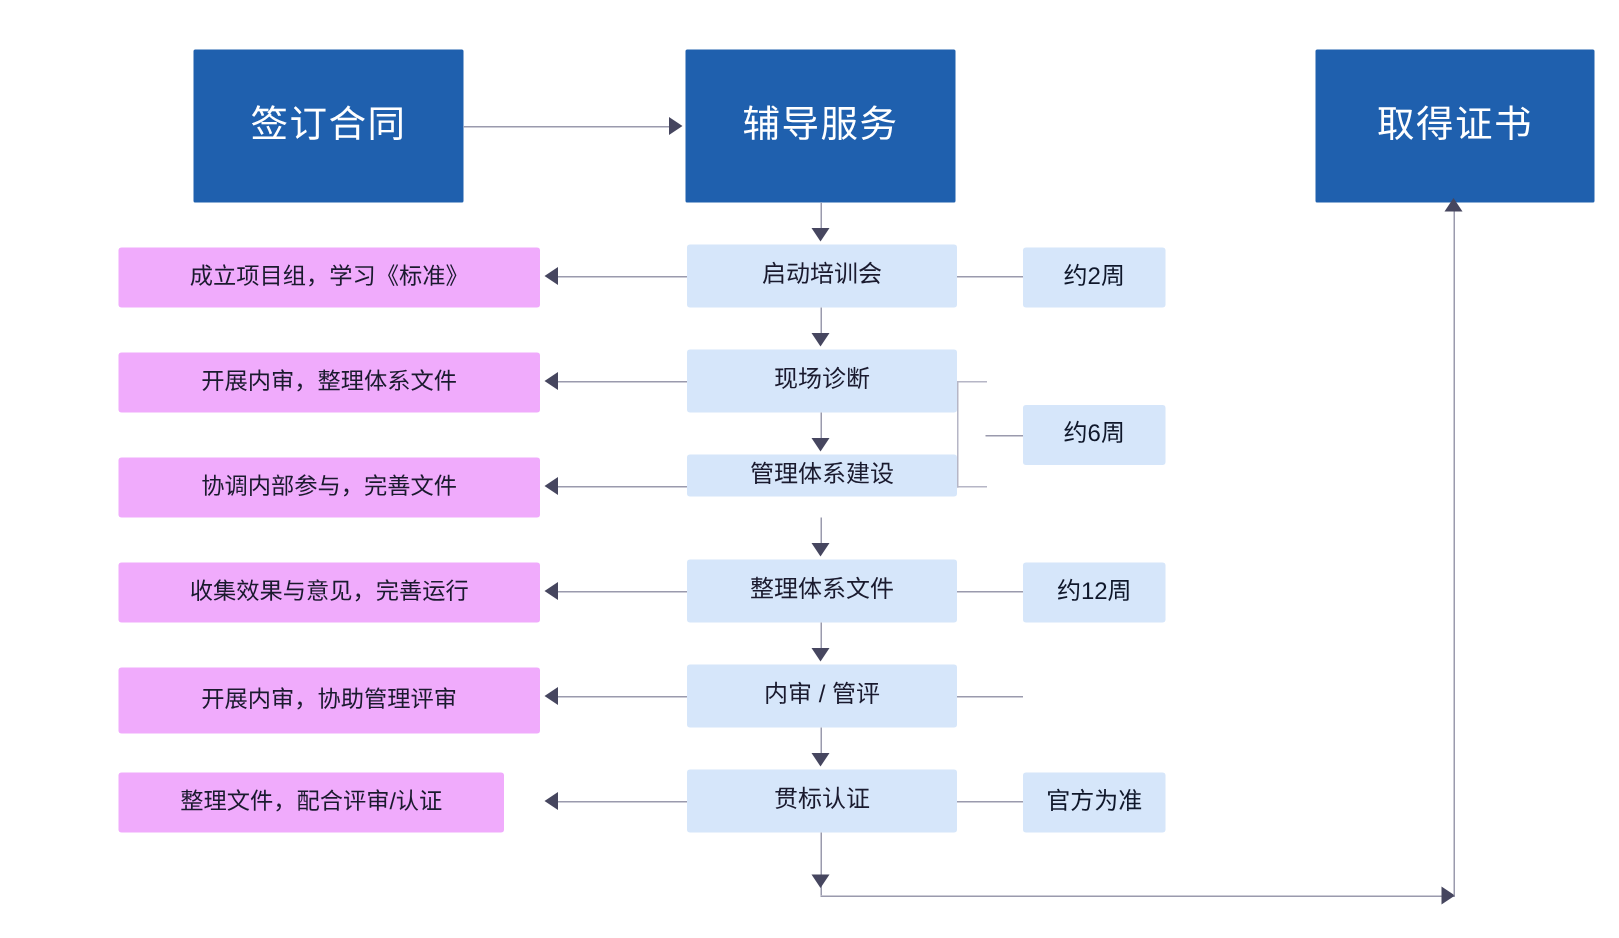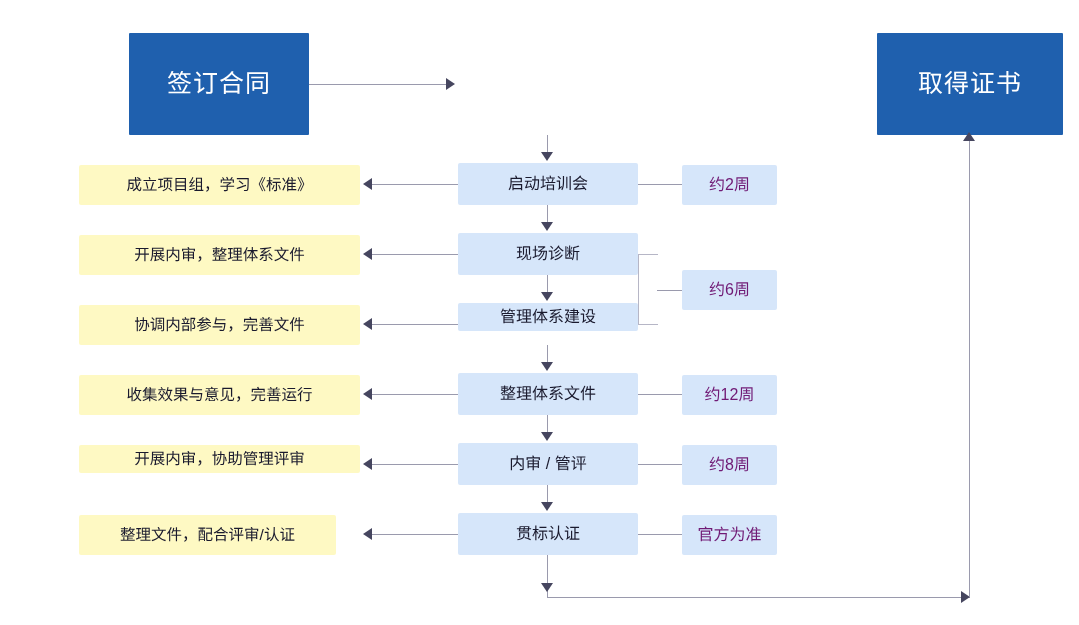--- a/index.html
+++ b/index.html
@@ -43,29 +43,29 @@
 
   .node-step {
     background: #D6E6FA;
     color: #1a1a2e;
     font-size: 16px;
     border-radius: 2px;
     justify-content: center;
   }
 
   .node-task {
-    background: #fef9c3;
+    background: #f0abfc;
     color: #1a1a2e;
     font-size: 15.5px;
     border-radius: 2px;
   }
 
   .node-duration {
     background: #D6E6FA;
-    color: #701a75;
+    color: #0f172a;
     font-size: 16px;
     border-radius: 2px;
   }
 
   
   .conn {
     position: absolute;
     background: #9a9aad;
   }
   .conn-h { height: 1px; }
@@ -108,20 +108,23 @@
 </style>
 </head>
 <body>
 
 <div id="canvas">
 
   <div class="node node-primary" style="left:97px; top:33px; width:180px; height:102px;">
     <span>签订合同</span>
   </div>
 
+  <div class="node node-primary" style="left:425px; top:33px; width:180px; height:102px;">
+    <span>辅导服务</span>
+  </div>
 
   <div class="node node-primary" style="left:845px; top:33px; width:186px; height:102px;">
     <span>取得证书</span>
   </div>
 
   <div class="conn conn-h" style="left:277px; top:84px; width:138px;"></div>
   <div class="arrow arrow-right" style="left:414px; top:78px;"></div>
 
   <div class="conn conn-v" style="left:515px; top:135px; height:23px;"></div>
   <div class="arrow arrow-down" style="left:509px; top:152px;"></div>
@@ -174,21 +177,21 @@
   </div>
 
   <div class="node node-task" style="left:47px; top:375px; width:281px; height:40px;">
     <span>收集效果与意见，完善运行</span>
   </div>
 
   <div class="node node-task" style="left:47px; top:305px; width:281px; height:40px;">
     <span>协调内部参与，完善文件</span>
   </div>
 
-  <div class="node node-task" style="left:47px; top:445px; width:281px; height:28px;">
+  <div class="node node-task" style="left:47px; top:445px; width:281px; height:44px;">
     <span>开展内审，协助管理评审</span>
   </div>
 
   <div class="node node-task" style="left:47px; top:515px; width:257px; height:40px;">
     <span>整理文件，配合评审/认证</span>
   </div>
 
   <div class="conn conn-h" style="left:340px; top:184px; width:86px;"></div>
   <div class="arrow arrow-left" style="left:331px; top:178px;"></div>
 
@@ -212,23 +215,20 @@
   </div>
 
   <div class="node node-duration" style="left:650px; top:270px; width:95px; height:40px;">
     <span>约6周</span>
   </div>
 
   <div class="node node-duration" style="left:650px; top:375px; width:95px; height:40px;">
     <span>约12周</span>
   </div>
 
-  <div class="node node-duration" style="left:650px; top:445px; width:95px; height:40px;">
-    <span>约8周</span>
-  </div>
 
   <div class="node node-duration" style="left:650px; top:515px; width:95px; height:40px;">
     <span>官方为准</span>
   </div>
 
   <div class="conn conn-h" style="left:606px; top:184px; width:44px;"></div>
 
   <div class="conn conn-h" style="left:606px; top:394px; width:44px;"></div>
 
   <div class="conn conn-h" style="left:606px; top:464px; width:44px;"></div>

